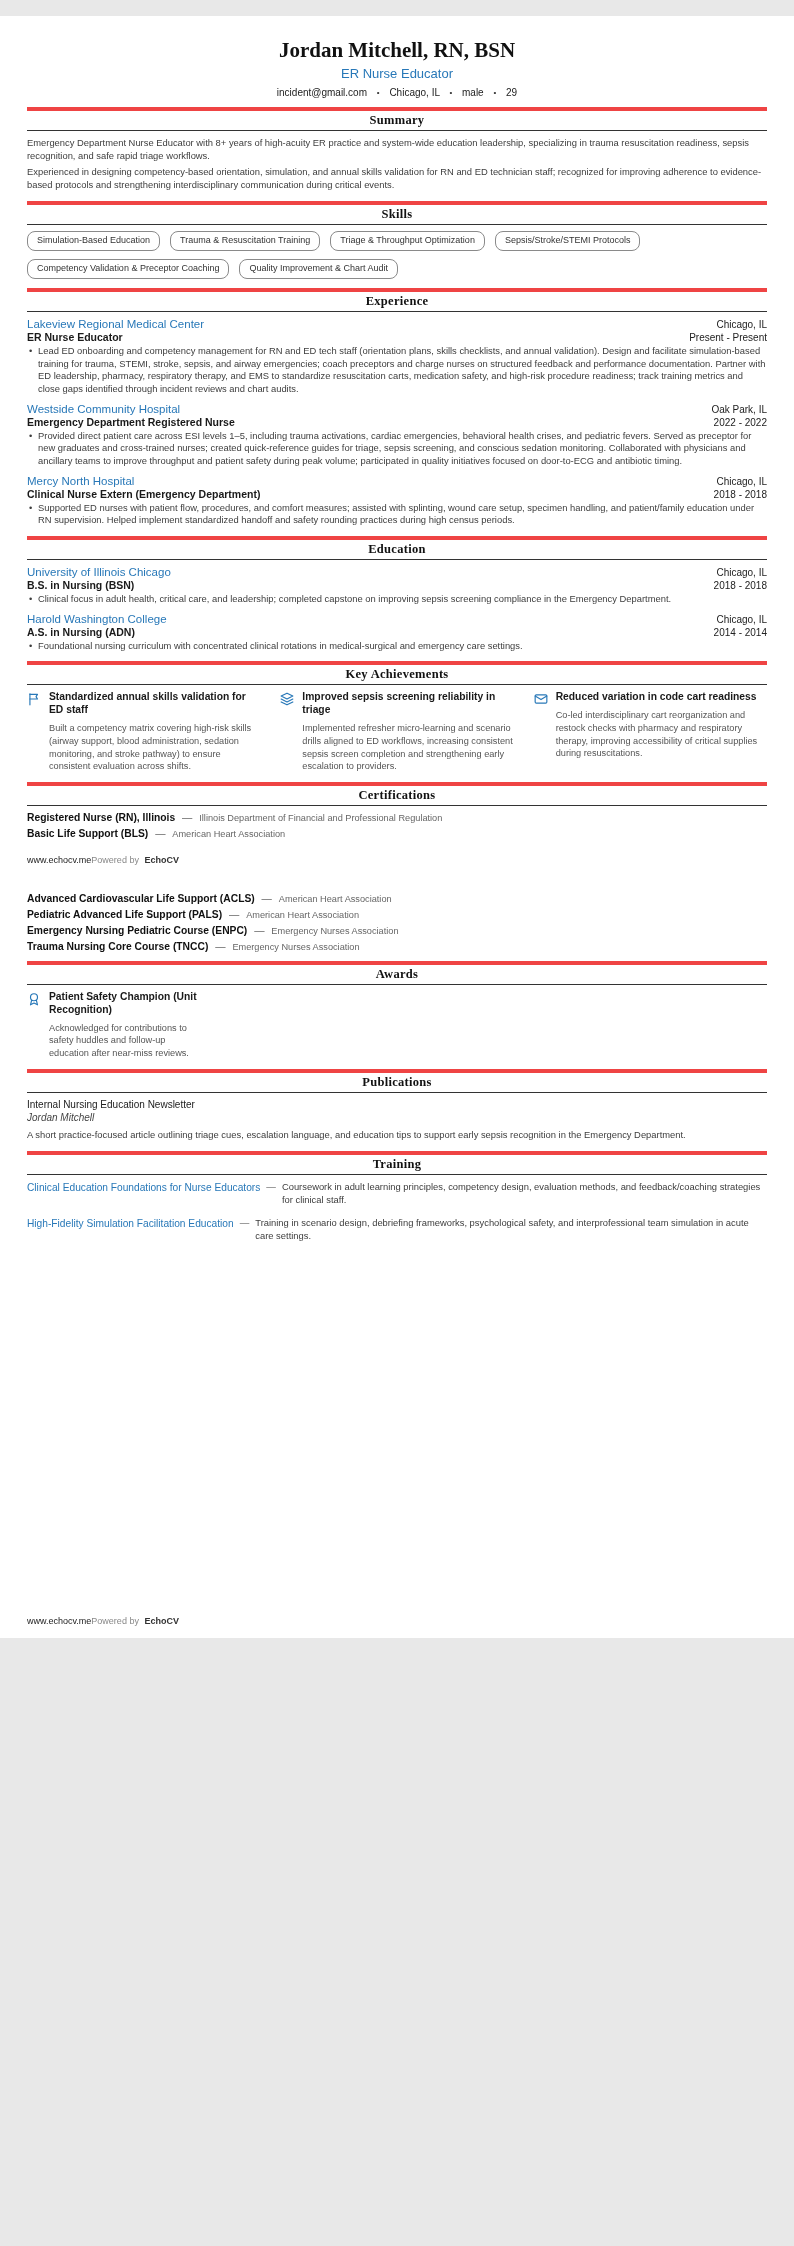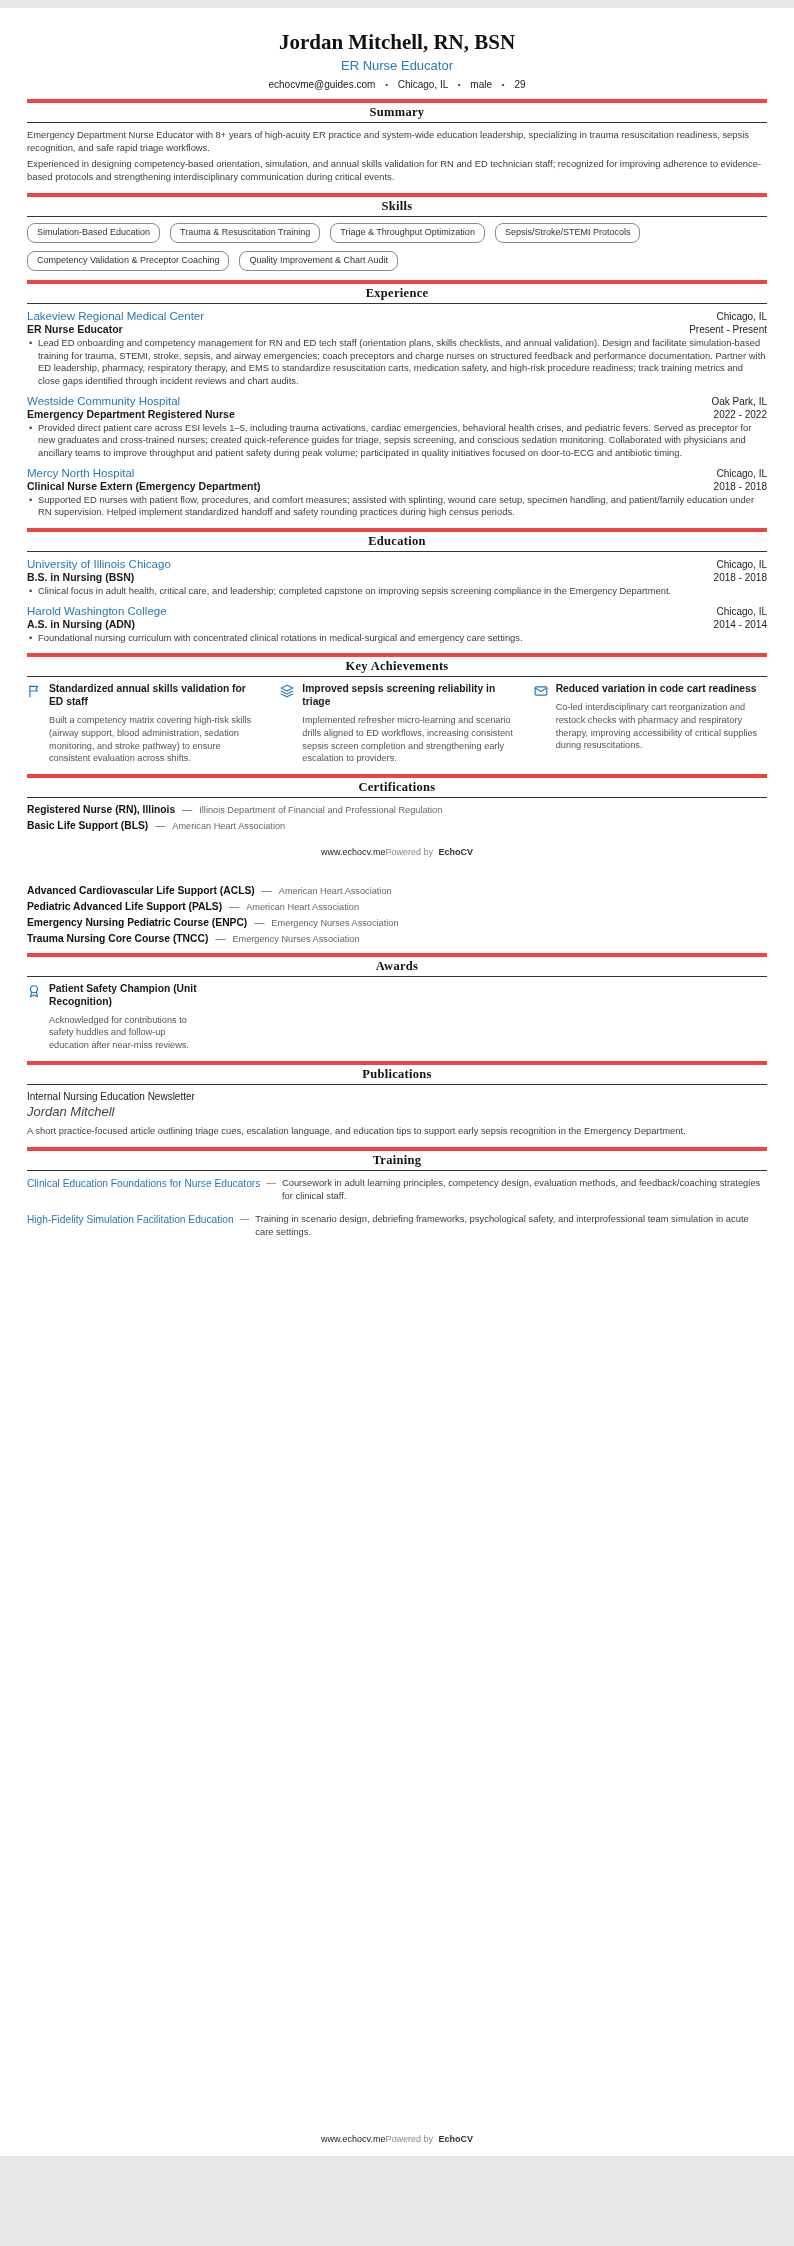--- a/index.html
+++ b/index.html
@@ -1,19 +1,19 @@
 <!DOCTYPE html>
 <html><head>
 <meta charset="utf-8">
 <style>
   * { margin: 0; padding: 0; box-sizing: border-box; }
   html, body { background: #e8e8e8; }
   .page {
-    width: 794px; height: 2148px;
-    margin: 8px auto;
+    width: 794px; height: 1622px;
+    margin: 16px auto;
     background: #ffffff;
     position: relative;
     padding: 22px 27px 40px;
     overflow: hidden;
     font-family: "Liberation Sans", sans-serif;
     color: #222;
   }
   
   .name {
     font-family: "Liberation Serif", serif;
@@ -57,46 +57,46 @@
   .awards-row { display: flex; gap: 26px; margin: 4px 0 6px; }
   .awards-row .ach { width: 178px; }
   
   .cert-line { font-size: 10.3px; margin-bottom: 5px; color: #111; }
   .cert-name { font-weight: bold; }
   .cert-sep { color: #666; margin: 0 4px; }
   .cert-issuer { font-size: 9.2px; color: #666; }
   
   .pub-title { font-size: 11.8px; font-weight: bold; color: #1a1a1a; }
   .pub-publisher { font-size: 10px; color: #222; margin-top: 2px; }
-  .pub-author { font-size: 13px; color: #444; font-style: italic; margin-top: 2px; }
+  .pub-author { font-size: 10px; color: #444; font-style: italic; margin-top: 2px; }
   .pub-desc { margin-top: 6px; }
   
   .training-item { display: flex; align-items: flex-start; gap: 6px; margin-bottom: 10px; }
   .training-name { color: #2878b8; font-size: 10.2px; white-space: nowrap; line-height: 1.35; }
   .training-dash { color: #666; font-size: 9.6px; line-height: 1.35; }
   .training-desc { flex: 1; font-size: 9.4px; color: #3d3d3d; line-height: 1.38; }
   
-  .pfooter { display: flex; justify-content: center; align-items: baseline; font-size: 9px; color: #333; }
+  .pfooter { display: flex; justify-content: flex-start; align-items: baseline; font-size: 9px; color: #333; }
   .pfooter.inflow { margin-top: 16px; margin-bottom: 28px; }
   .pfooter .powered-prefix { color: #888; }
   .pfooter .brand { color: #333; font-weight: bold; margin-left: 3px; }
   .footer-link { color: #222; cursor: pointer; }
   .footer-bottom { position: absolute; left: 27px; right: 27px; bottom: 12px; }
   .p2-certs { margin-top: 26px; }
 </style>
 </head>
 <body>
 
 <div class="page">
 
   <header>
     <h1 class="name">Jordan Mitchell, RN, BSN</h1>
     <div class="jobtitle">ER Nurse Educator</div>
     <div class="contact">
-      <span>echocvme@guides.com</span>
+      <span>incident@gmail.com</span>
       <span class="sep">•</span>
       <span>Chicago, IL</span>
       <span class="sep">•</span>
       <span>male</span>
       <span class="sep">•</span>
       <span>29</span>
     </div>
   </header>
 
   <h2 class="sec">Summary</h2>

